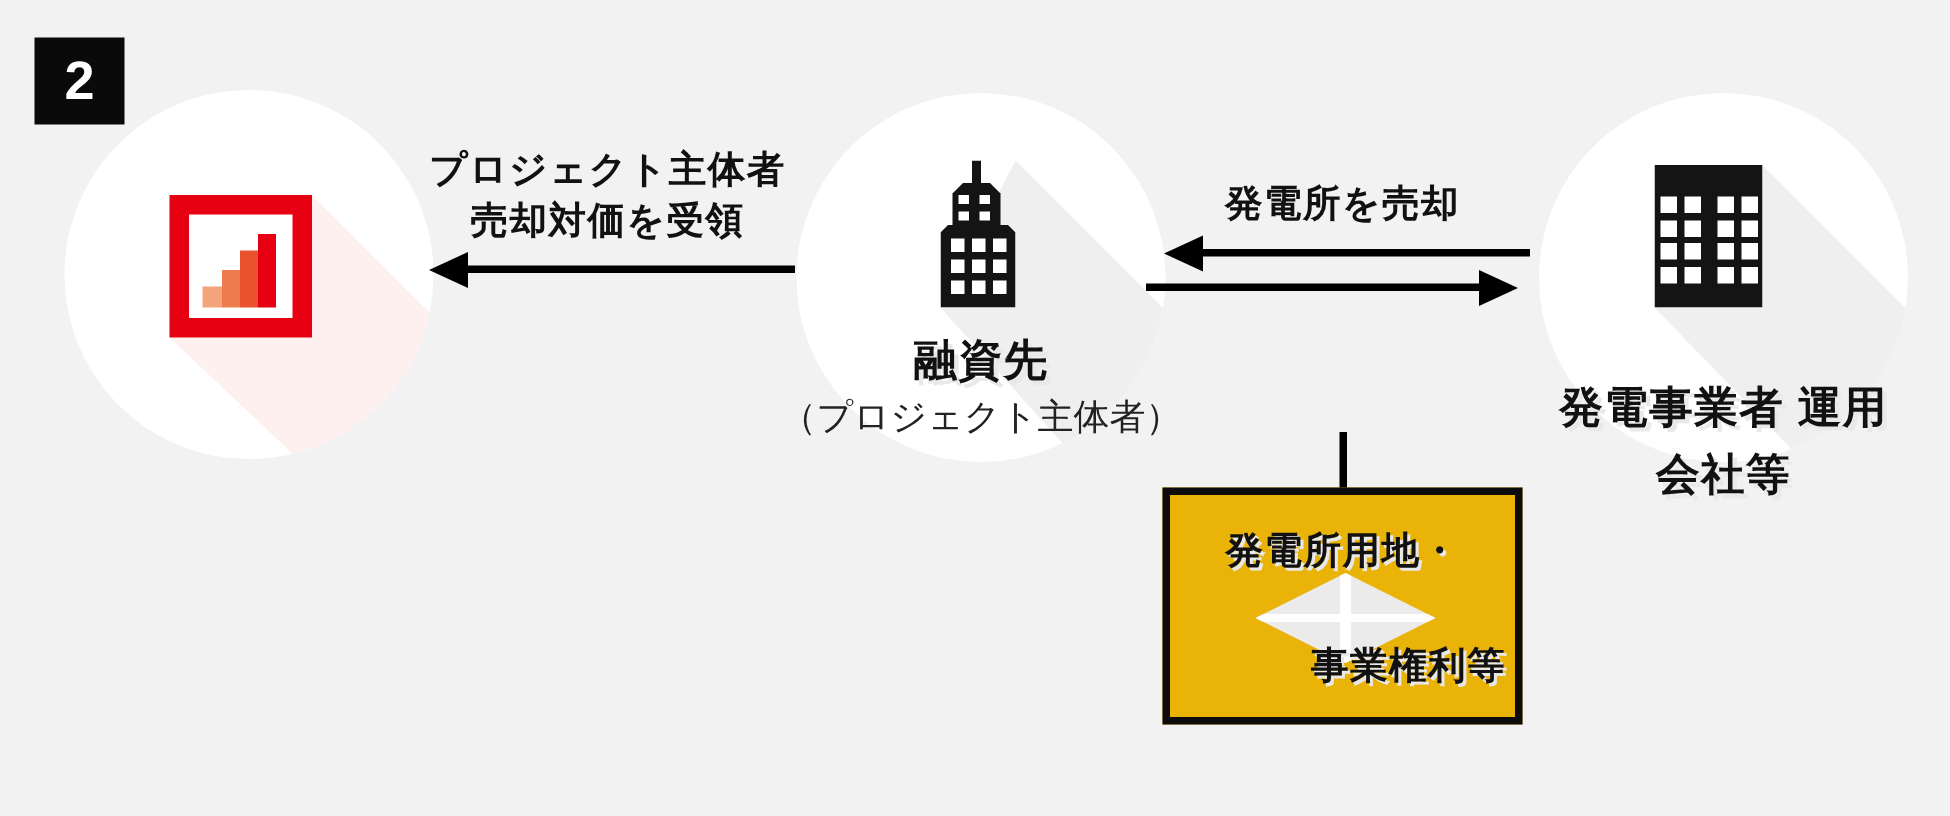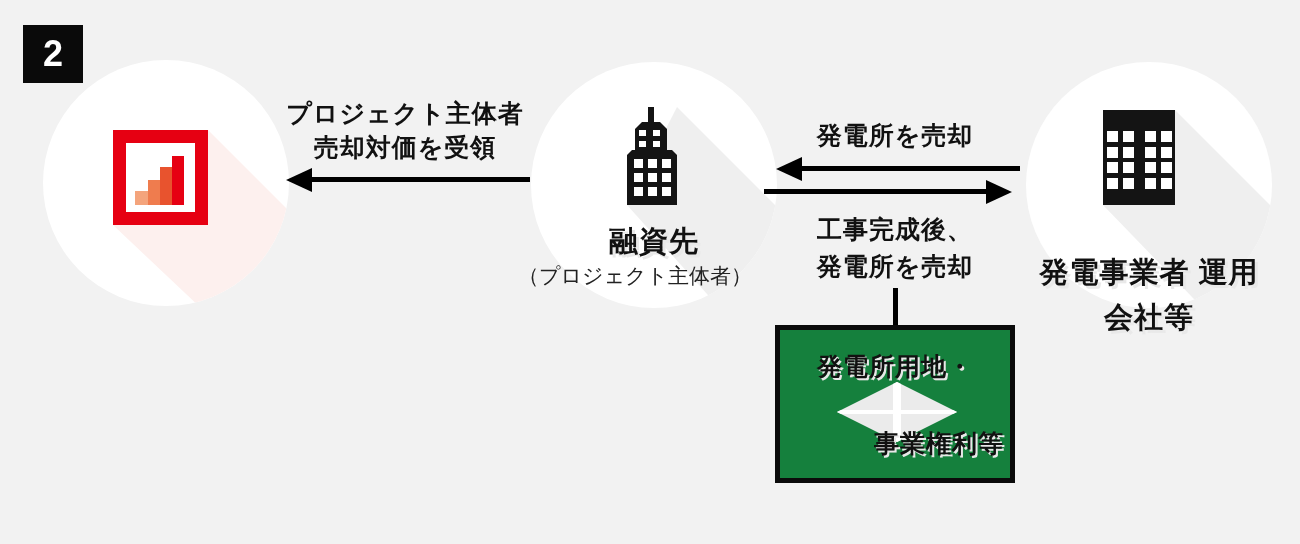--- a/index.html
+++ b/index.html
@@ -54,21 +54,21 @@
   .bldg-svg{position:absolute;left:77px;top:48px;}
   
   .circle-title{
     position:absolute;text-align:center;font-weight:700;font-size:29px;
     letter-spacing:1px;line-height:45px;
     text-shadow:3px 3px 0 #e9e9e9;
   }
   #lender-title{left:531px;top:219px;width:246px;}
   #operator-title{left:1026px;top:218px;width:246px;margin-top:32px;}
   .circle-sub{
-    position:absolute;text-align:left;font-weight:400;font-size:21px;
+    position:absolute;text-align:center;font-weight:400;font-size:24px;
     color:#222;letter-spacing:0px;
   }
   #lender-sub{left:518px;top:262px;width:272px;}
   
   .hline{position:absolute;height:5px;background:#000;}
   .head-left{
     position:absolute;width:0;height:0;
     border-top:12px solid transparent;border-bottom:12px solid transparent;
     border-right:26px solid #000;
   }
@@ -88,21 +88,21 @@
     letter-spacing:1px;color:#111;
   }
   #repay-label{left:278px;top:96px;width:254px;line-height:34px;}
   #proceeds-label{left:770px;top:119px;width:250px;}
   #sale-label{left:770px;top:211px;width:250px;line-height:37px;}
   .flow-label span{display:block;}
   
   #connector{position:absolute;left:893px;top:288px;width:5px;height:38px;background:#000;}
   #asset-box{
     position:absolute;left:775px;top:325px;width:240px;height:158px;
-    box-sizing:border-box;border:5px solid #0b0b0b;background:#15803d;
+    box-sizing:border-box;border:5px solid #0b0b0b;background:#eab308;
   }
   #solar-watermark{
     position:absolute;left:57px;top:52px;width:120px;height:60px;
     clip-path:polygon(50% 0,100% 50%,50% 100%,0 50%);
     background:
       linear-gradient(to right, rgba(0,0,0,0) 0 47%, #fff 47% 53%, rgba(0,0,0,0) 53%),
       linear-gradient(to bottom, rgba(0,0,0,0) 0 46%, #fff 46% 54%, rgba(0,0,0,0) 54%),
       #ebebeb;
   }
   .box-line{position:absolute;left:0;width:230px;text-align:center;}
@@ -187,24 +187,20 @@
   </div>
   <div class="hline" id="repay-line"></div>
   <div class="head-left" id="repay-head"></div>
 
   <div class="flow-label" id="proceeds-label">発電所を売却</div>
   <div class="hline" id="proceeds-line"></div>
   <div class="head-left" id="proceeds-head"></div>
 
   <div class="hline" id="sale-line"></div>
   <div class="head-right" id="sale-head"></div>
-  <div class="flow-label" id="sale-label">
-    <span>工事完成後、</span>
-    <span>発電所を売却</span>
-  </div>
 
   <div id="connector"></div>
   <div id="asset-box">
     <div id="solar-watermark"></div>
     <div class="box-line box-bold" id="box-line1">発電所用地・</div>
     <div class="box-line box-bold" id="box-line3">事業権利等</div>
   </div>
 
 </div>
 

